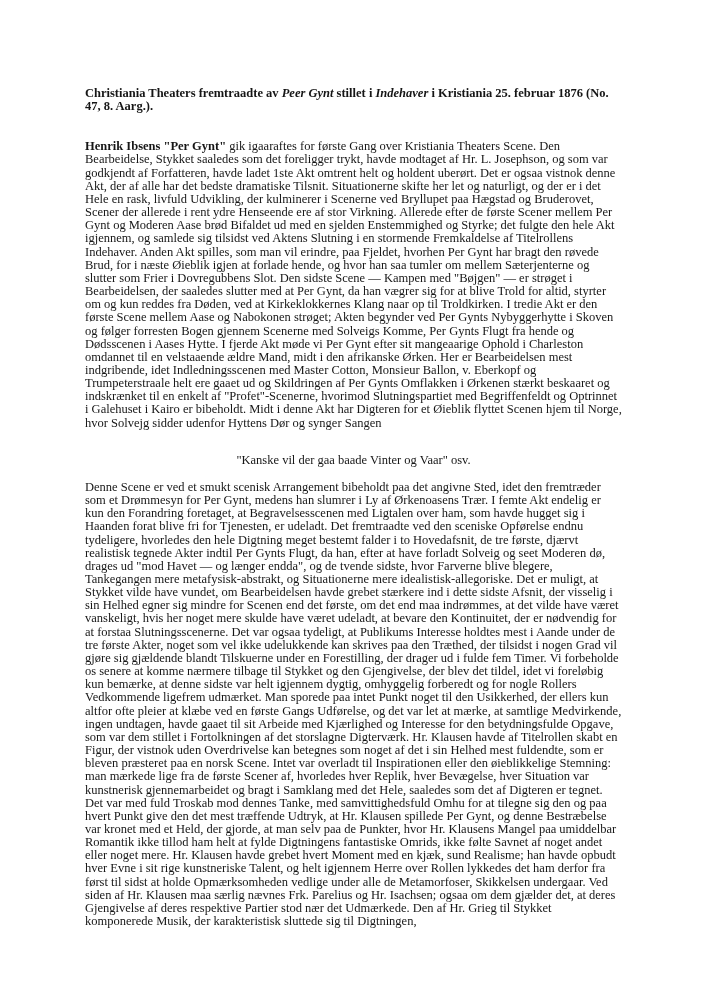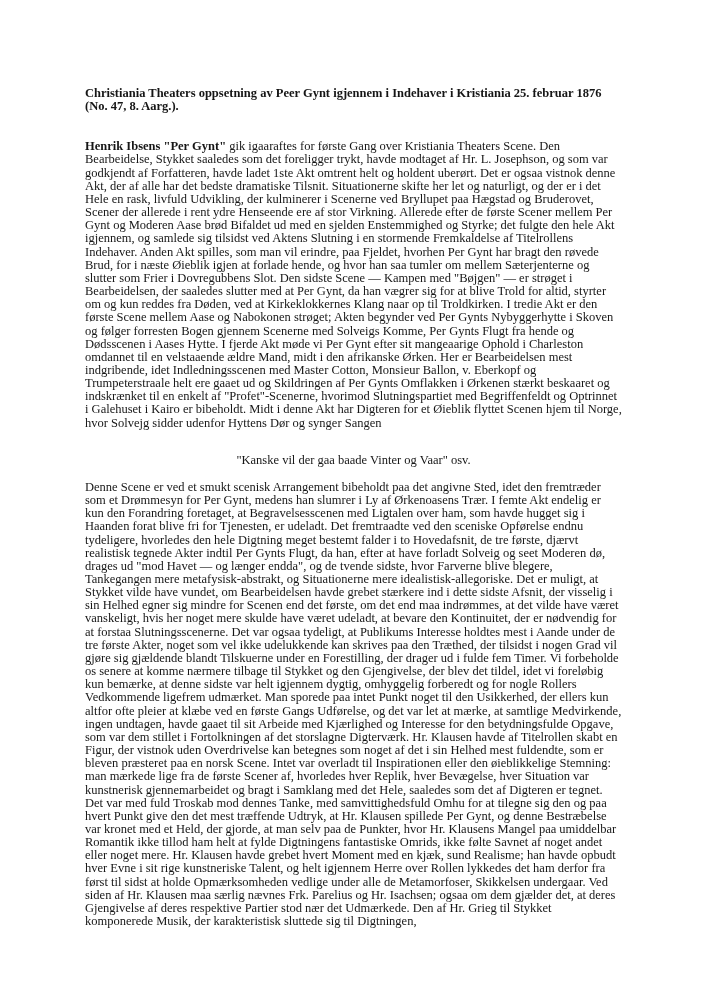--- a/index.html
+++ b/index.html
@@ -23,36 +23,37 @@
     font-size: 12.5px;
     line-height: 13.15px;
     text-align: left;
     word-spacing: normal;
   }
   .article-heading {
     font-weight: bold;
     margin-bottom: 27px !important;
   }
   .article-heading .bi {
+    font-style: italic;
   }
   .lead-bold {
     font-weight: bold;
   }
   .quote-line {
     text-align: center !important;
     margin-top: 24px !important;
     margin-bottom: 14px !important;
   }
 </style>
 </head>
 <body>
 
 <div class="page">
 
-  <p class="article-heading"><span class="b">Christiania Theaters oppsetning av </span><span class="bi">Peer Gynt</span><span class="b"> igjennem i </span><span class="bi">Indehaver</span><span class="b"> i Kristiania 25. februar 1876 (No. 47, 8. Aarg.).</span></p>
+  <p class="article-heading"><span class="b">Christiania Theaters fremtraadte av </span><span class="bi">Peer Gynt</span><span class="b"> stillet i </span><span class="bi">Indehaver</span><span class="b"> i Kristiania 25. februar 1876 (No. 47, 8. Aarg.).</span></p>
 
   <p class="body-para"><span class="lead-bold">Henrik Ibsens "Per Gynt"</span><span> gik igaaraftes for første Gang over Kristiania Theaters Scene. Den Bearbeidelse, Stykket saaledes som det foreligger trykt, havde modtaget af Hr. L. Josephson, og som var godkjendt af Forfatteren, havde ladet 1ste Akt omtrent helt og holdent uberørt. Det er ogsaa vistnok denne Akt, der af alle har det bedste dramatiske Tilsnit. Situationerne skifte her let og naturligt, og der er i det Hele en rask, livfuld Udvikling, der kulminerer i Scenerne ved Bryllupet paa Hægstad og Bruderovet, Scener der allerede i rent ydre Henseende ere af stor Virkning. Allerede efter de første Scener mellem Per Gynt og Moderen Aase brød Bifaldet ud med en sjelden Enstemmighed og Styrke; det fulgte den hele Akt igjennem, og samlede sig tilsidst ved Aktens Slutning i en stormende Fremkaldelse af Titelrollens Indehaver. Anden Akt spilles, som man vil erindre, paa Fjeldet, hvorhen Per Gynt har bragt den røvede Brud, for i næste Øieblik igjen at forlade hende, og hvor han saa tumler om mellem Sæterjenterne og slutter som Frier i Dovregubbens Slot. Den sidste Scene — Kampen med "Bøjgen" — er strøget i Bearbeidelsen, der saaledes slutter med at Per Gynt, da han vægrer sig for at blive Trold for altid, styrter om og kun reddes fra Døden, ved at Kirkeklokkernes Klang naar op til Troldkirken. I tredie Akt er den første Scene mellem Aase og Nabokonen strøget; Akten begynder ved Per Gynts Nybyggerhytte i Skoven og følger forresten Bogen gjennem Scenerne med Solveigs Komme, Per Gynts Flugt fra hende og Dødsscenen i Aases Hytte. I fjerde Akt møde vi Per Gynt efter sit mangeaarige Ophold i Charleston omdannet til en velstaaende ældre Mand, midt i den afrikanske Ørken. Her er Bearbeidelsen mest indgribende, idet Indledningsscenen med Master Cotton, Monsieur Ballon, v. Eberkopf og Trumpeterstraale helt ere gaaet ud og Skildringen af Per Gynts Omflakken i Ørkenen stærkt beskaaret og indskrænket til en enkelt af "Profet"-Scenerne, hvorimod Slutningspartiet med Begriffenfeldt og Optrinnet i Galehuset i Kairo er bibeholdt. Midt i denne Akt har Digteren for et Øieblik flyttet Scenen hjem til Norge, hvor Solvejg sidder udenfor Hyttens Dør og synger Sangen</span></p>
 
   <p class="quote-line">"Kanske vil der gaa baade Vinter og Vaar" osv.</p>
 
   <p class="body-para">Denne Scene er ved et smukt scenisk Arrangement bibeholdt paa det angivne Sted, idet den fremtræder som et Drømmesyn for Per Gynt, medens han slumrer i Ly af Ørkenoasens Trær. I femte Akt endelig er kun den Forandring foretaget, at Begravelsesscenen med Ligtalen over ham, som havde hugget sig i Haanden forat blive fri for Tjenesten, er udeladt. Det fremtraadte ved den sceniske Opførelse endnu tydeligere, hvorledes den hele Digtning meget bestemt falder i to Hovedafsnit, de tre første, djærvt realistisk tegnede Akter indtil Per Gynts Flugt, da han, efter at have forladt Solveig og seet Moderen dø, drages ud "mod Havet — og længer endda", og de tvende sidste, hvor Farverne blive blegere, Tankegangen mere metafysisk-abstrakt, og Situationerne mere idealistisk-allegoriske. Det er muligt, at Stykket vilde have vundet, om Bearbeidelsen havde grebet stærkere ind i dette sidste Afsnit, der visselig i sin Helhed egner sig mindre for Scenen end det første, om det end maa indrømmes, at det vilde have været vanskeligt, hvis her noget mere skulde have været udeladt, at bevare den Kontinuitet, der er nødvendig for at forstaa Slutningsscenerne. Det var ogsaa tydeligt, at Publikums Interesse holdtes mest i Aande under de tre første Akter, noget som vel ikke udelukkende kan skrives paa den Træthed, der tilsidst i nogen Grad vil gjøre sig gjældende blandt Tilskuerne under en Forestilling, der drager ud i fulde fem Timer. Vi forbeholde os senere at komme nærmere tilbage til Stykket og den Gjengivelse, der blev det tildel, idet vi foreløbig kun bemærke, at denne sidste var helt igjennem dygtig, omhyggelig forberedt og for nogle Rollers Vedkommende ligefrem udmærket. Man sporede paa intet Punkt noget til den Usikkerhed, der ellers kun altfor ofte pleier at klæbe ved en første Gangs Udførelse, og det var let at mærke, at samtlige Medvirkende, ingen undtagen, havde gaaet til sit Arbeide med Kjærlighed og Interesse for den betydningsfulde Opgave, som var dem stillet i Fortolkningen af det storslagne Digterværk. Hr. Klausen havde af Titelrollen skabt en Figur, der vistnok uden Overdrivelse kan betegnes som noget af det i sin Helhed mest fuldendte, som er bleven præsteret paa en norsk Scene. Intet var overladt til Inspirationen eller den øieblikkelige Stemning: man mærkede lige fra de første Scener af, hvorledes hver Replik, hver Bevægelse, hver Situation var kunstnerisk gjennemarbeidet og bragt i Samklang med det Hele, saaledes som det af Digteren er tegnet. Det var med fuld Troskab mod dennes Tanke, med samvittighedsfuld Omhu for at tilegne sig den og paa hvert Punkt give den det mest træffende Udtryk, at Hr. Klausen spillede Per Gynt, og denne Bestræbelse var kronet med et Held, der gjorde, at man selv paa de Punkter, hvor Hr. Klausens Mangel paa umiddelbar Romantik ikke tillod ham helt at fylde Digtningens fantastiske Omrids, ikke følte Savnet af noget andet eller noget mere. Hr. Klausen havde grebet hvert Moment med en kjæk, sund Realisme; han havde opbudt hver Evne i sit rige kunstneriske Talent, og helt igjennem Herre over Rollen lykkedes det ham derfor fra først til sidst at holde Opmærksomheden vedlige under alle de Metamorfoser, Skikkelsen undergaar. Ved siden af Hr. Klausen maa særlig nævnes Frk. Parelius og Hr. Isachsen; ogsaa om dem gjælder det, at deres Gjengivelse af deres respektive Partier stod nær det Udmærkede. Den af Hr. Grieg til Stykket komponerede Musik, der karakteristisk sluttede sig til Digtningen,</p>
 
 </div>
 
 </body></html>

